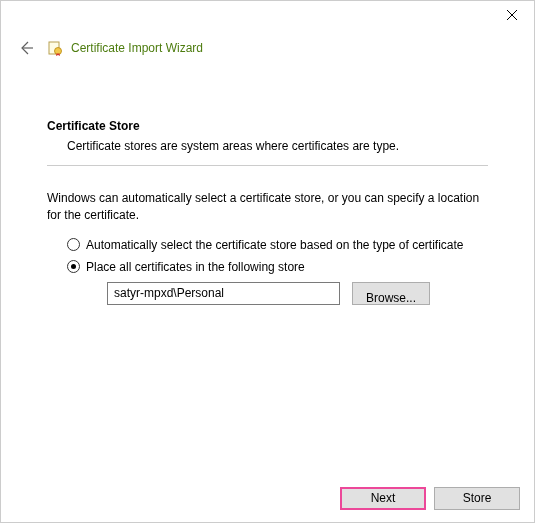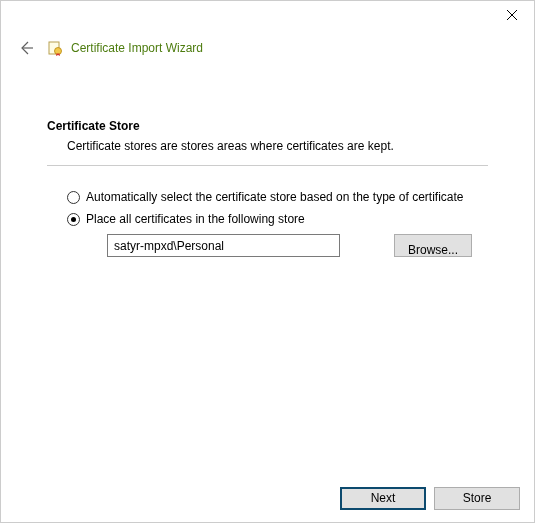--- a/index.html
+++ b/index.html
@@ -139,41 +139,40 @@
     }
     .browse-btn {
       width: 78px;
       height: 23px;
       background: #e1e1e1;
       border: 1px solid #adadad;
       font-family: inherit;
       font-size: 12px;
       cursor: pointer;
       padding: 8px;
-      margin-left: 42px;
     }
     .footer {
       height: 48px;
       display: flex;
       justify-content: flex-end;
       align-items: center;
       padding: 0 14px;
       gap: 8px;
     }
     .btn {
       width: 86px;
       height: 23px;
       font-family: inherit;
       font-size: 12px;
       cursor: pointer;
       padding: 0;
     }
     .btn-primary {
       background: #e1e1e1;
-      border: 2px solid #0c4a6e;
+      border: 2px solid #ec4899;
     }
     .btn-default {
       background: #e1e1e1;
       border: 1px solid #adadad;
     }
   </style>
 </head>
 <body>
 
 <div class="dialog">
@@ -199,22 +198,23 @@
         <rect x="2" y="2" width="10" height="12" fill="#fffde6" stroke="#b8a050" stroke-width="1"></rect>
         <circle cx="11" cy="11" r="3.5" fill="#f2c94c" stroke="#b8860b" stroke-width="0.8"></circle>
         <path d="M9.5 13.5 L9 16 L11 15 L13 16 L12.5 13.5" fill="#d4332a"></path>
       </svg>
     </div>
     <div class="header-title">Certificate Import Wizard</div>
   </div>
 
   <div class="content">
     <div class="section-title">Certificate Store</div>
-    <div class="section-desc">Certificate stores are stores areas where certificates are kept.</div>
+    <div class="section-desc">Certificate stores are system areas where certificates are type.</div>
     <hr class="divider">
+    <div class="body-text">Windows can automatically select a certificate store, or you can specify a location for the certificate.</div>
 
     <div class="radio-group">
       <div class="radio-row">
         <span class="radio"></span>
         <span>Automatically select the certificate store based on the type of certificate</span>
       </div>
       <div class="radio-row">
         <span class="radio selected"></span>
         <span>Place all certificates in the following store</span>
       </div>

